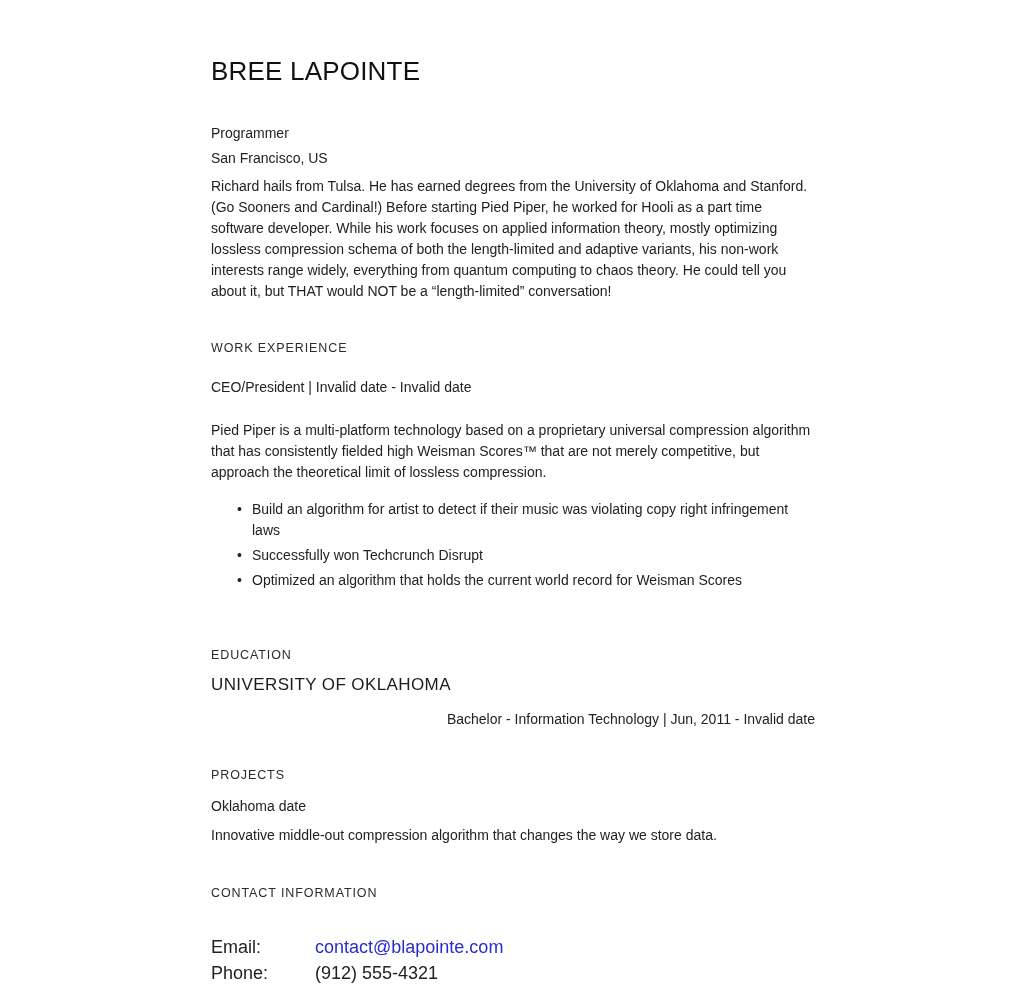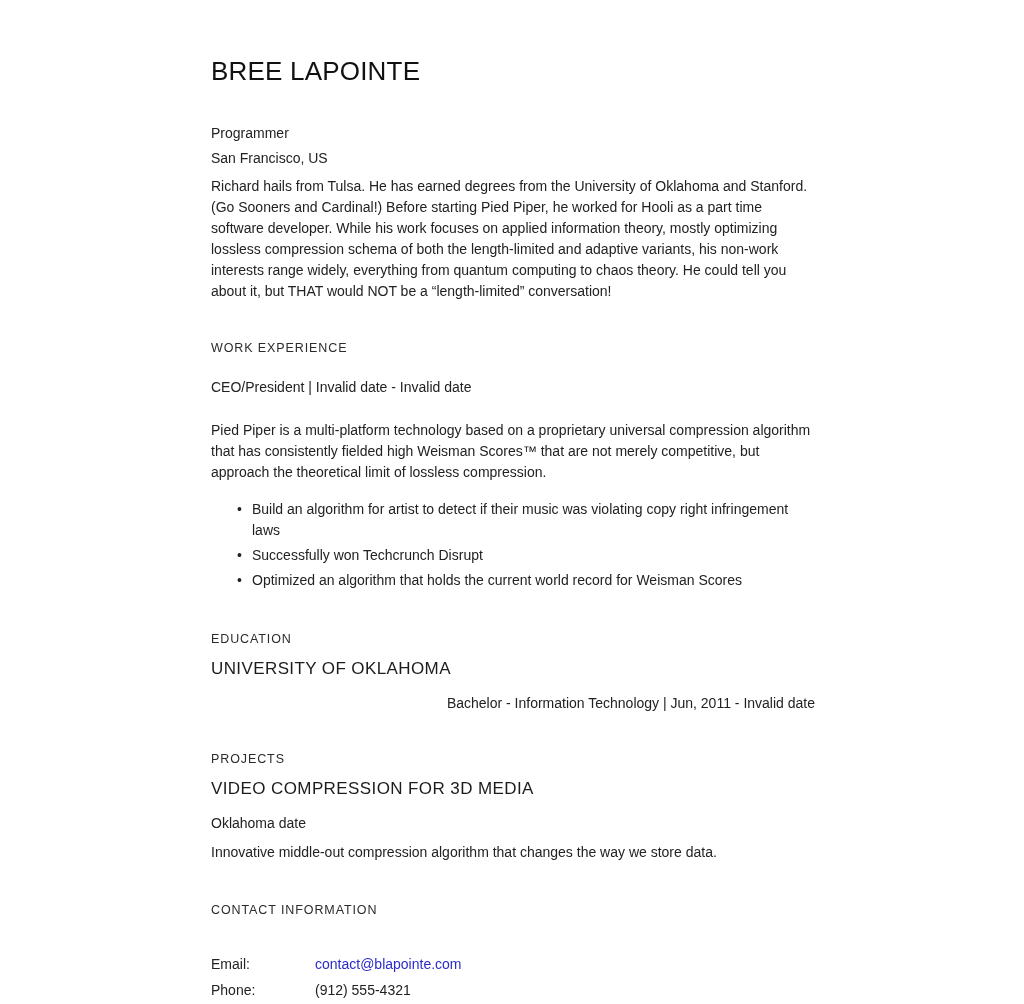--- a/index.html
+++ b/index.html
@@ -64,21 +64,21 @@
     margin-bottom: 4px;
   }
   ul.job-bullets li::before {
     content: "\2022";
     position: absolute;
     left: -15px;
     top: 0;
     font-size: 14px;
     color: #222;
   }
-  .edu-heading { margin-top: 41px; }
+  .edu-heading { margin-top: 57px; }
   .entry-title {
     font-size: 17px;
     letter-spacing: 0.4px;
     font-weight: 400;
     color: #1c1c1c;
     margin-top: 13px;
   }
   .entry-sub {
     font-size: 14px;
     margin-top: 16px;
@@ -91,21 +91,21 @@
   }
   .project-desc {
     font-size: 14px;
     line-height: 21px;
     margin-top: 11px;
   }
   .contact-heading { margin-top: 40px; }
   .contact-rows { margin-top: 37px; }
   .contact-row {
     display: flex;
-    font-size: 14px;
+    font-size: 18px;
     line-height: 21px;
     margin-bottom: 5px;
   }
   .contact-label {
     width: 104px;
     flex-shrink: 0;
   }
   a.contact-link {
     color: #2b2bcc;
     text-decoration: none;
@@ -130,21 +130,20 @@
     <li>Build an algorithm for artist to detect if their music was violating copy right infringement laws</li>
     <li>Successfully won Techcrunch Disrupt</li>
     <li>Optimized an algorithm that holds the current world record for Weisman Scores</li>
   </ul>
 
   <div class="section-heading edu-heading">EDUCATION</div>
   <div class="entry-title">UNIVERSITY OF OKLAHOMA</div>
   <div class="entry-sub">Bachelor - Information Technology | Jun, 2011 - Invalid date</div>
 
   <div class="section-heading projects-heading">PROJECTS</div>
-  <div class="entry-title">VIDEO COMPRESSION FOR 3D MEDIA</div>
   <div class="project-date">Oklahoma date</div>
   <p class="project-desc">Innovative middle-out compression algorithm that changes the way we store data.</p>
 
   <div class="section-heading contact-heading">CONTACT INFORMATION</div>
   <div class="contact-rows">
     <div class="contact-row">
       <span class="contact-label">Email:</span>
       <a class="contact-link" href="#">contact@blapointe.com</a>
     </div>
     <div class="contact-row">

